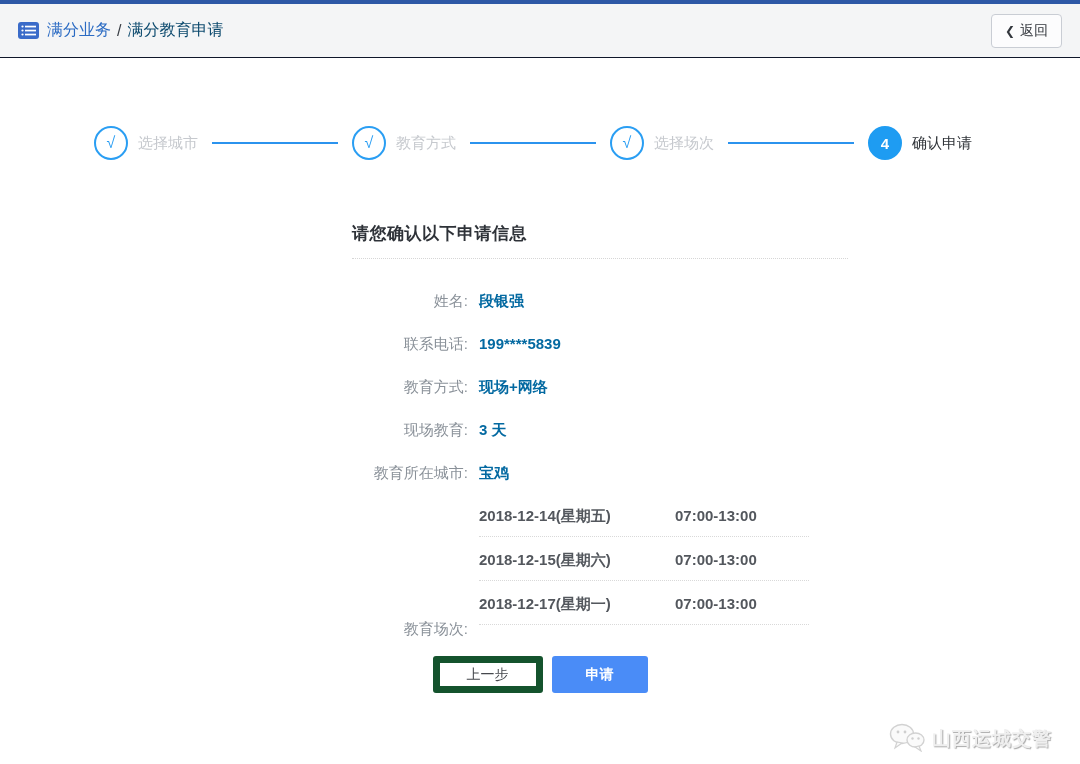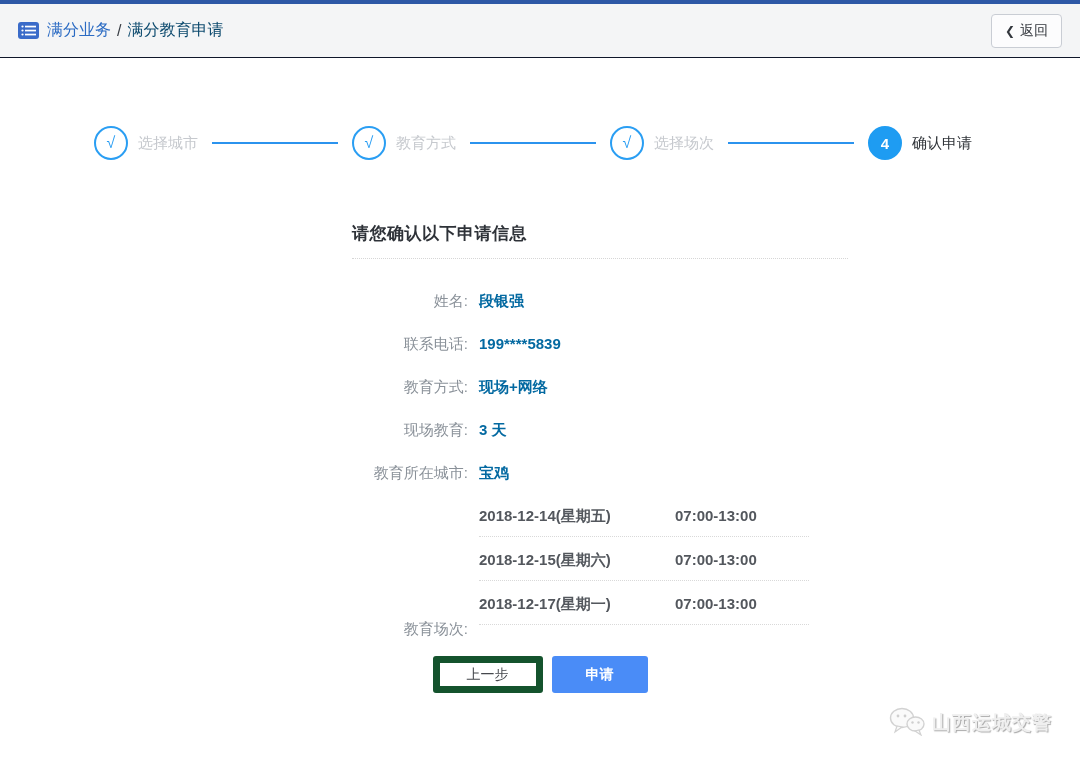--- a/index.html
+++ b/index.html
@@ -48,21 +48,21 @@
   .session-time { margin-left:28px; color:#53575d; font-size:15px; font-weight:bold; line-height:19px; }
 
   
   .actions { display:flex; justify-content:center; gap:9px; margin-top:18px; }
   .btn-prev { width:110px; height:37px; background:#fff; border:7px solid #14532d; border-radius:3px;
     color:#45484d; font-size:14px; cursor:pointer; font-family:inherit; }
   .btn-apply { width:96px; height:37px; background:#4a8cf7; border:none; border-radius:3px;
     color:#fff; font-size:14px; font-weight:bold; cursor:pointer; font-family:inherit; }
 
   
-  .watermark { position:absolute; right:28px; bottom:24px; display:flex; align-items:center; gap:7px; }
+  .watermark { position:absolute; right:28px; bottom:8px; display:flex; align-items:center; gap:7px; }
   .watermark-text { font-size:19px; color:#efefef; letter-spacing:1px;
     text-shadow:1px 1px 1px #a9a9a9; font-weight:bold; }
 </style>
 </head>
 <body>
 
 <div class="top-accent"></div>
 
 <div class="header">
   <span class="list-icon">

